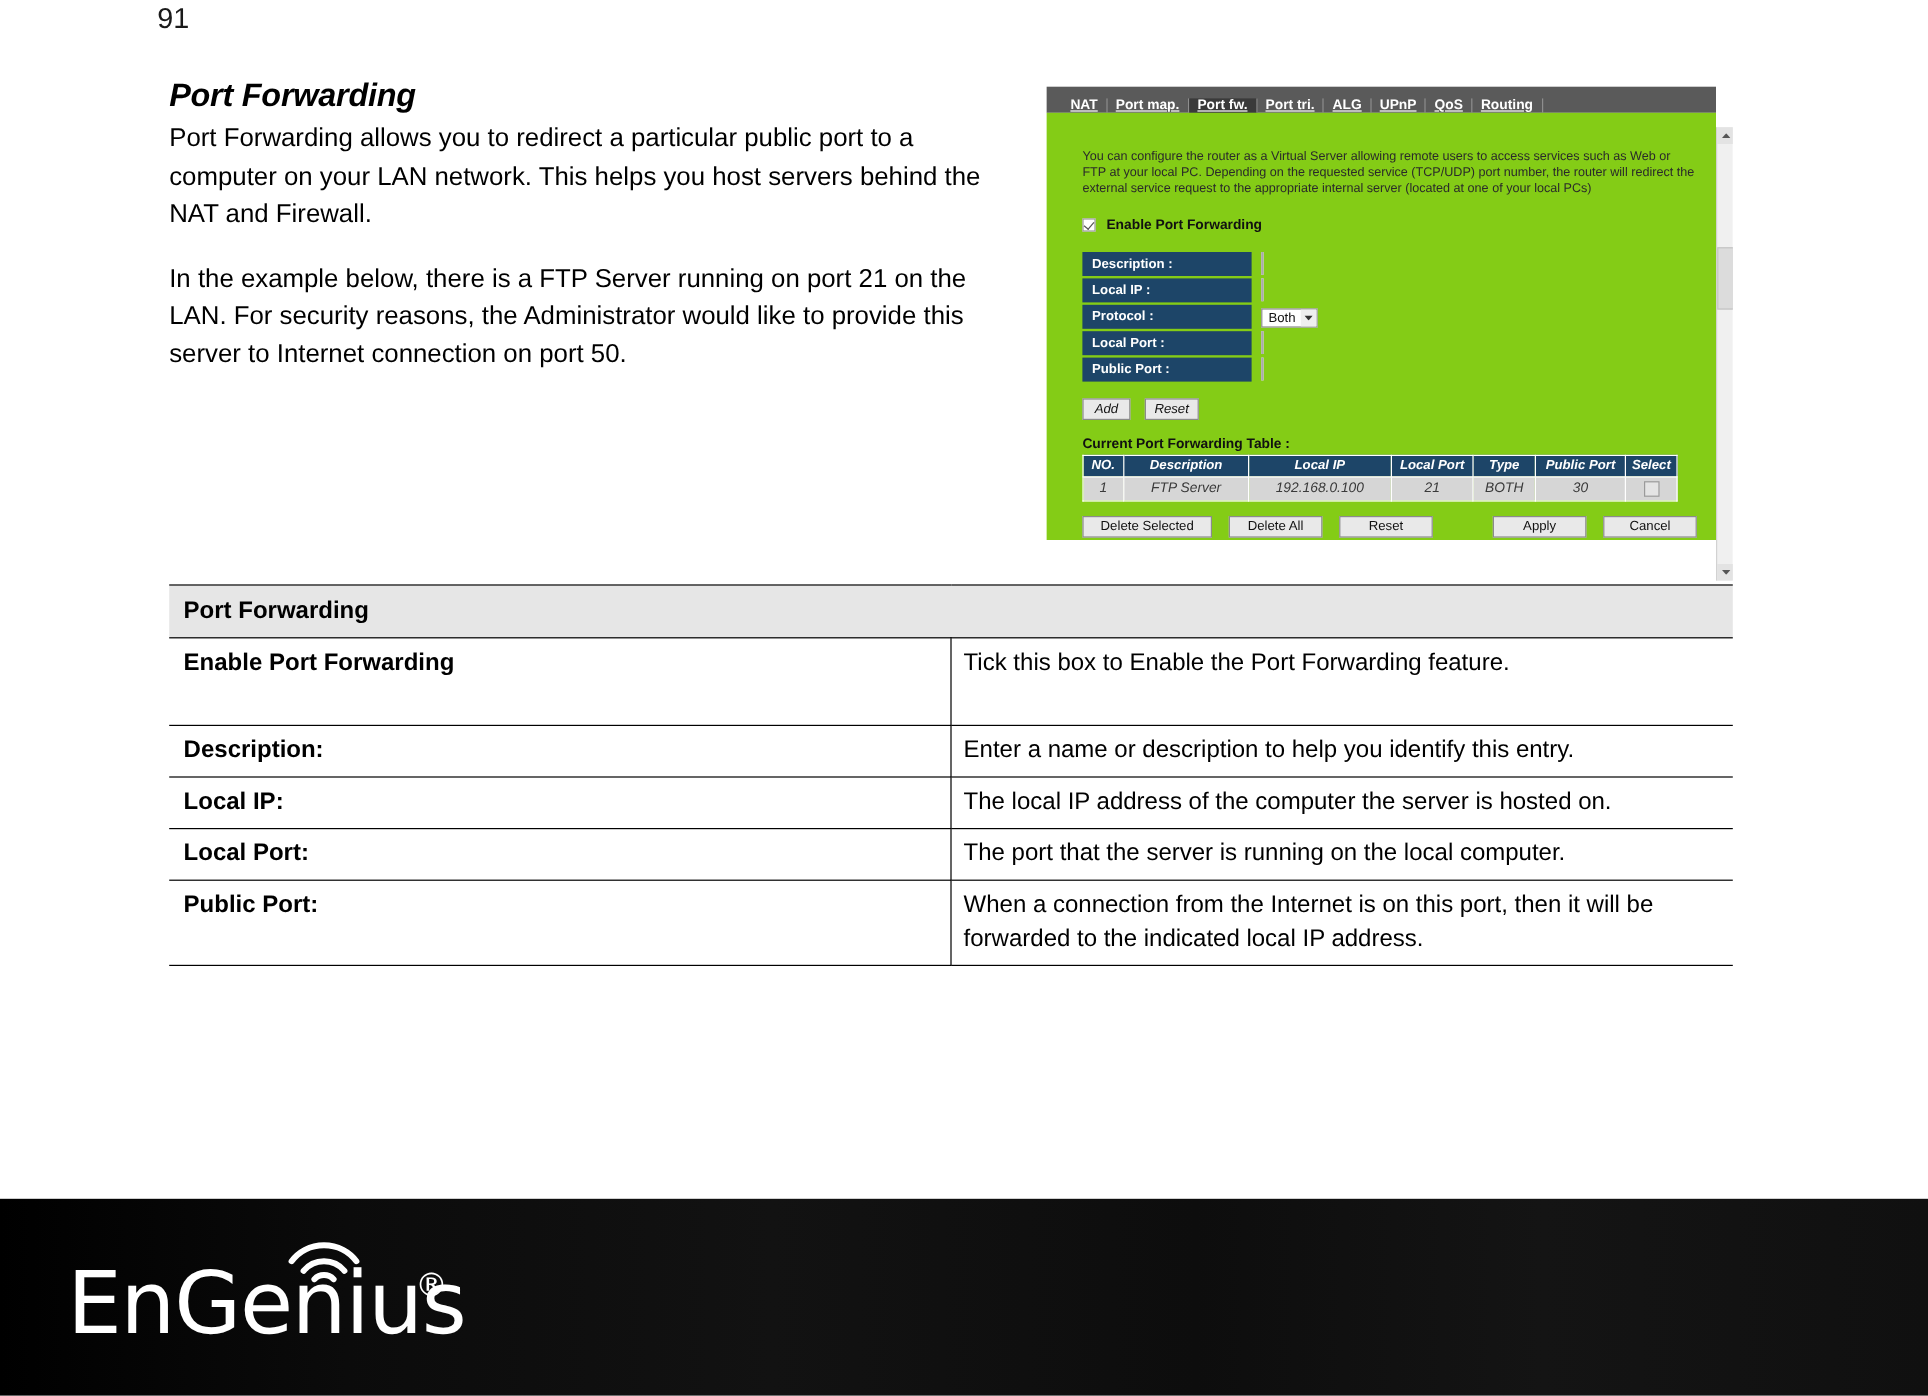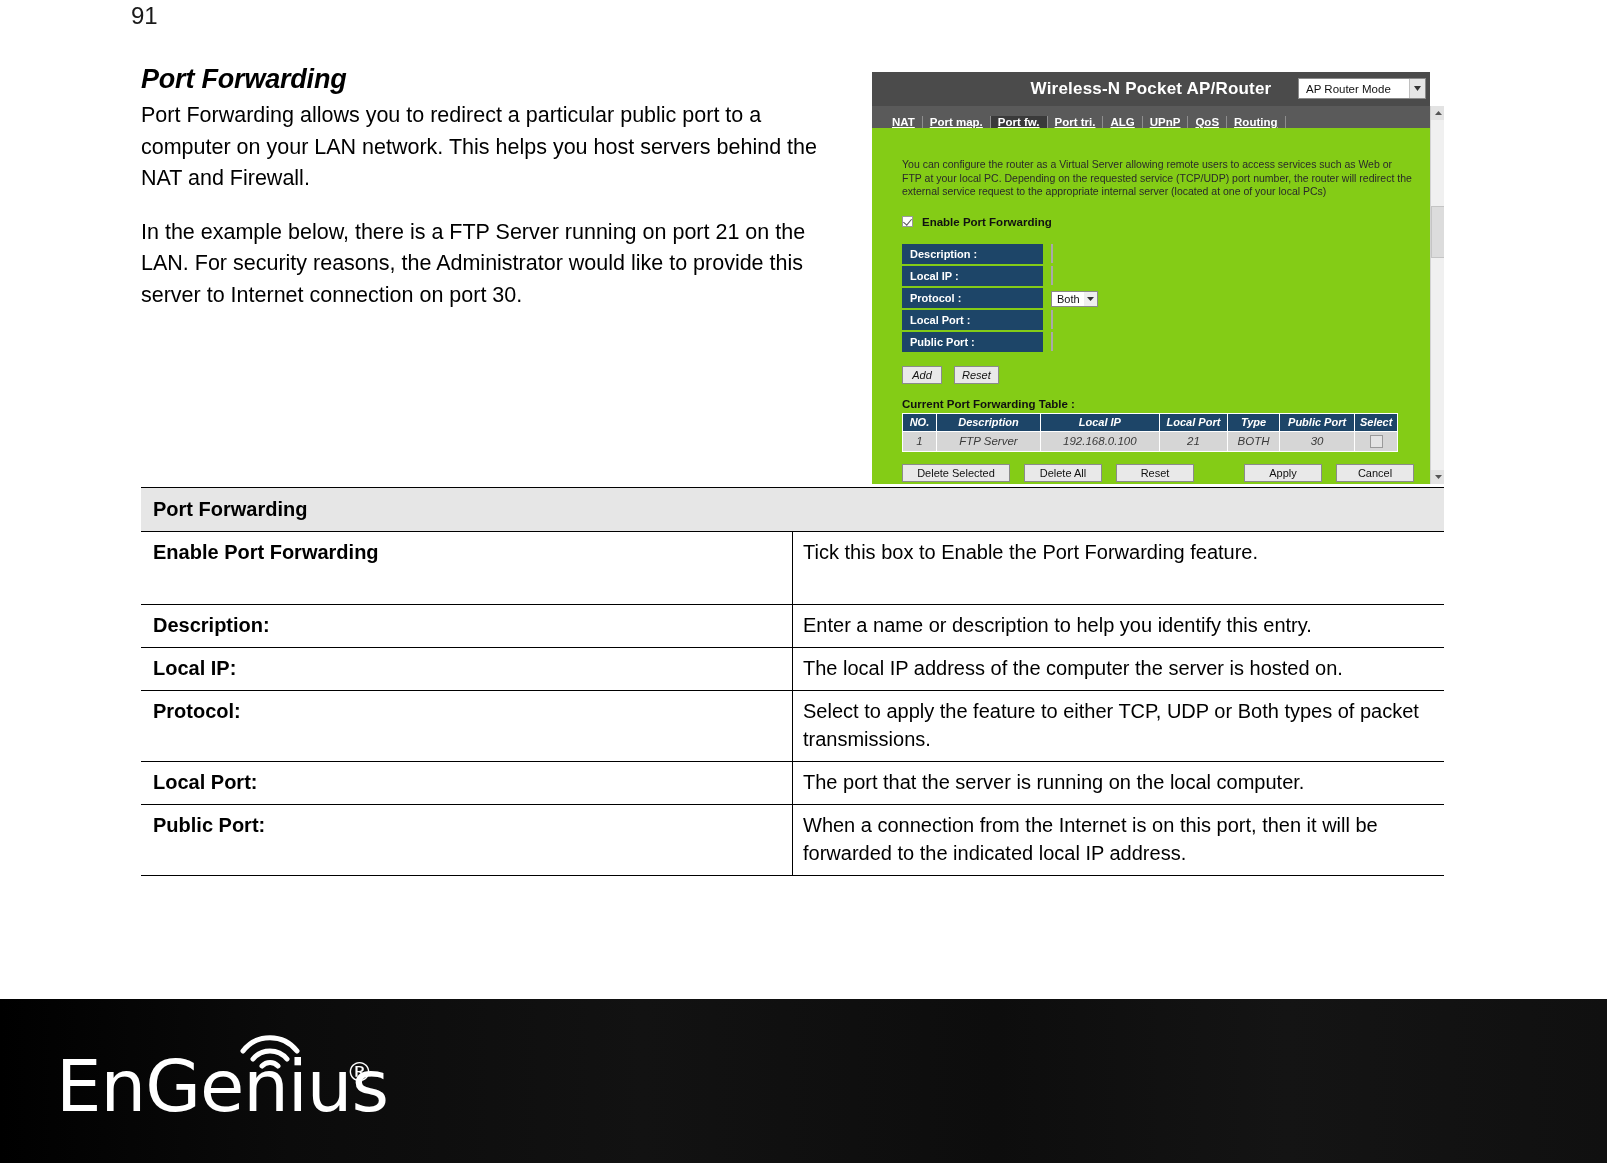--- a/index.html
+++ b/index.html
@@ -383,37 +383,26 @@
   }
 </style>
 </head>
 <body>
 
 <div class="page-num">91</div>
 
 <div class="doc-body">
   <h1 class="section-title">Port Forwarding</h1>
   <p class="para">Port Forwarding allows you to redirect a particular public port to a computer on your LAN network. This helps you host servers behind the NAT and Firewall.</p>
-  <p class="para">In the example below, there is a FTP Server running on port 21 on the LAN. For security reasons, the Administrator would like to provide this server to Internet connection on port 30.</p>
+  <p class="para">In the example below, there is a FTP Server running on port 21 on the LAN. For security reasons, the Administrator would like to provide this server to Internet connection on port 50.</p>
 </div>
 
 <div class="shot">
   <div class="shot-inner">
 
-    <div class="shot-header">
-      <div class="shot-title">Wireless-N Pocket AP/Router</div>
-      <div class="mode-select">
-        <div class="mode-text">AP Router Mode</div>
-        <div class="mode-arrow">
-          <svg width="7" height="5" viewBox="0 0 7 5">
-              <path d="M0 0 L7 0 L3.5 5 Z" fill="#333"></path>
-            </svg>
-        </div>
-      </div>
-    </div>
 
     <div class="shot-nav">
       <div class="nav-item">NAT</div>
       <div class="nav-item">Port map.</div>
       <div class="nav-item active">Port fw.</div>
       <div class="nav-item">Port tri.</div>
       <div class="nav-item">ALG</div>
       <div class="nav-item">UPnP</div>
       <div class="nav-item">QoS</div>
       <div class="nav-item">Routing</div>
@@ -528,24 +517,20 @@
   </tr>
   <tr>
     <td class="key">Description:</td>
     <td class="val">Enter a name or description to help you identify this entry.</td>
   </tr>
   <tr>
     <td class="key">Local IP:</td>
     <td class="val">The local IP address of the computer the server is hosted on.</td>
   </tr>
   <tr>
-    <td class="key">Protocol:</td>
-    <td class="val">Select to apply the feature to either TCP, UDP or Both types of packet transmissions.</td>
-  </tr>
-  <tr>
     <td class="key">Local Port:</td>
     <td class="val">The port that the server is running on the local computer.</td>
   </tr>
   <tr>
     <td class="key">Public Port:</td>
     <td class="val">When a connection from the Internet is on this port, then it will be forwarded to the indicated local IP address.</td>
   </tr>
 </tbody>
   </table>
 

